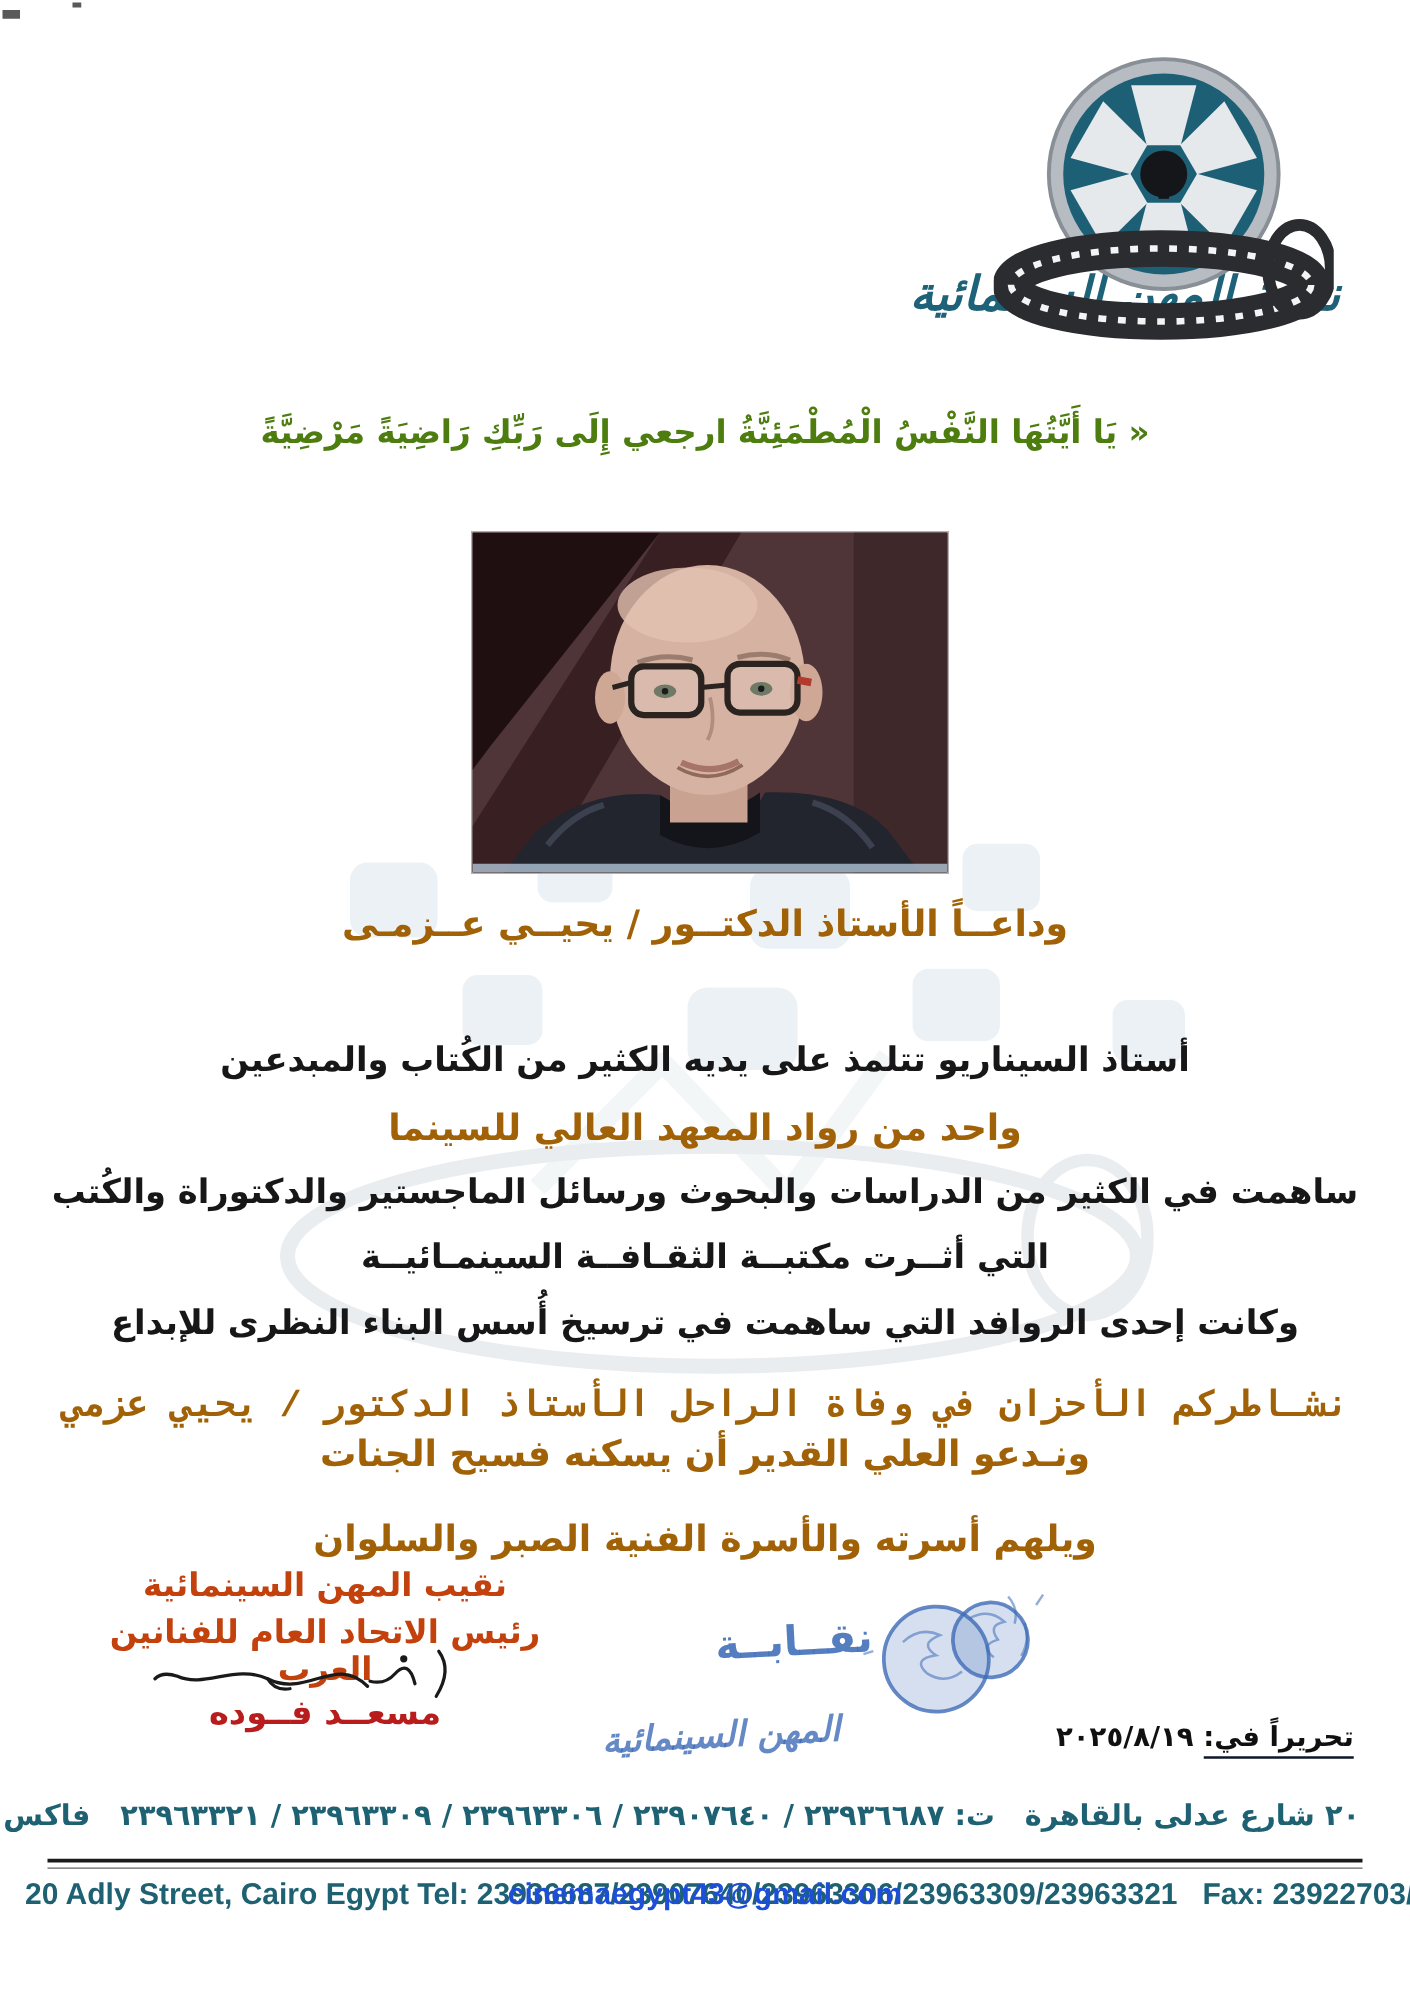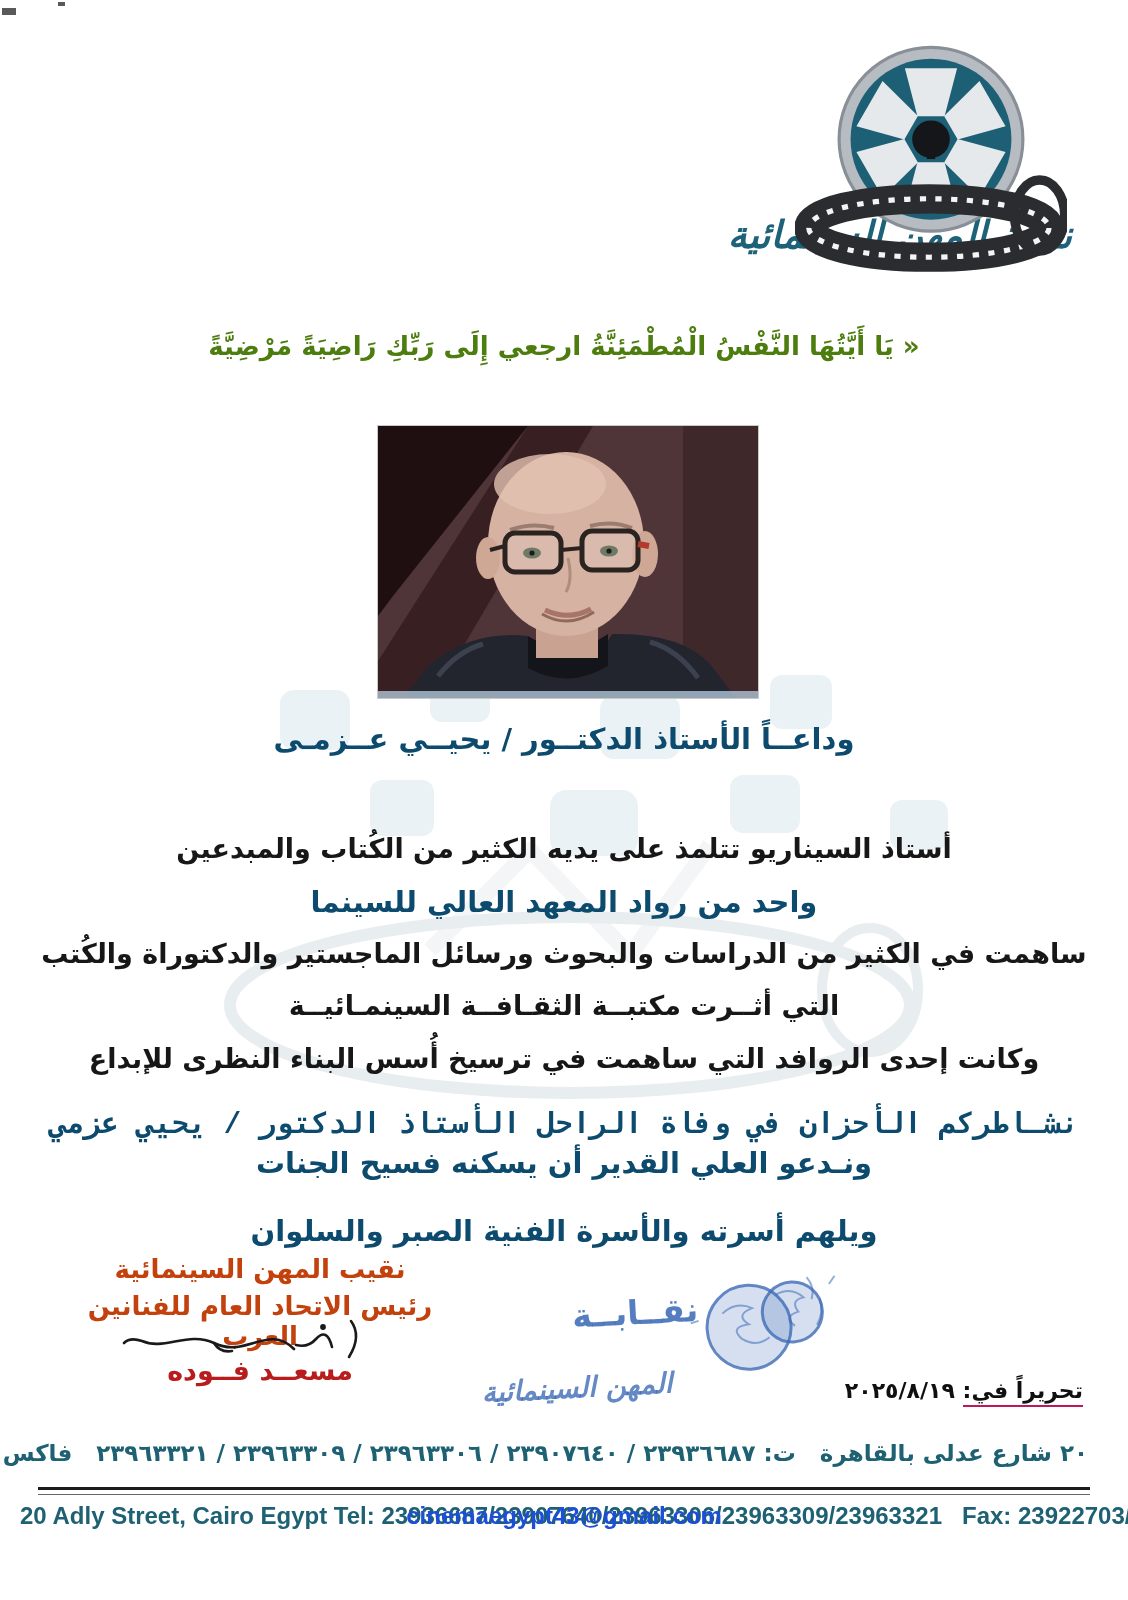--- a/index.html
+++ b/index.html
@@ -18,35 +18,35 @@
   }
   
   .quran{left:60px;top:322px;width:1008px;text-align:center;
     font-weight:bold;font-size:26px;line-height:48px;color:#4d7c0f;}
   
   .photo{left:377px;top:425px;width:380px;height:272px;
     border:1px solid #c9c9c9;background:#4a3134;}
   
   .line{left:40px;width:1048px;text-align:center;z-index:2;}
   .normal{font-size:27px;font-weight:700;color:#171717;}
-  .headline{font-size:29px;font-weight:800;color:#0c4a6e;letter-spacing:.5px;}
+  .headline{font-size:29px;font-weight:800;color:#a16207;letter-spacing:.5px;}
   
   .sigtitle{left:55px;width:410px;text-align:center;font-size:26px;font-weight:800;color:#c2410c;z-index:2;}
   .signame{left:105px;width:310px;text-align:center;font-size:27px;font-weight:800;color:#b91c1c;z-index:2;}
   
   .stamp{left:430px;top:1268px;width:420px;height:160px;transform:rotate(-3deg);z-index:3;}
   .stamp .s1{position:absolute;right:150px;top:25px;font-size:33px;font-weight:bold;
     color:rgba(62,108,183,.88);letter-spacing:6px;}
   .stamp .s2{position:absolute;right:150px;top:100px;width:250px;text-align:center;
     font-size:28px;font-weight:bold;color:rgba(62,108,183,.8);letter-spacing:2px;
     font-style:italic;}
   
   .dateline{right:45px;top:1378px;width:300px;direction:rtl;text-align:right;
     font-size:22px;font-weight:bold;color:#101010;z-index:2;}
-  .dateline .lbl{border-bottom:2px solid #be185d;padding-bottom:2px;}
+  .dateline .lbl{border-bottom:2px solid #0f172a;padding-bottom:2px;}
   .dateline .val{letter-spacing:1px;}
   
   .footer-ar{left:40px;top:1440px;width:1048px;text-align:center;direction:rtl;
     font-size:23px;font-weight:bold;color:#1e6173;white-space:pre;z-index:2;}
   .rule1{left:38px;top:1487px;width:1052px;border-top:3px solid #1b1b1b;}
   .rule2{left:38px;top:1494px;width:1052px;border-top:1px solid #666;}
   .footer-en{left:20px;top:1502px;width:1088px;text-align:center;
     font-family:"Liberation Sans", sans-serif;font-size:24px;font-weight:bold;
     color:#1e6173;white-space:pre;z-index:2;}
   .footer-mail{left:20px;top:1502px;width:1088px;text-align:center;

